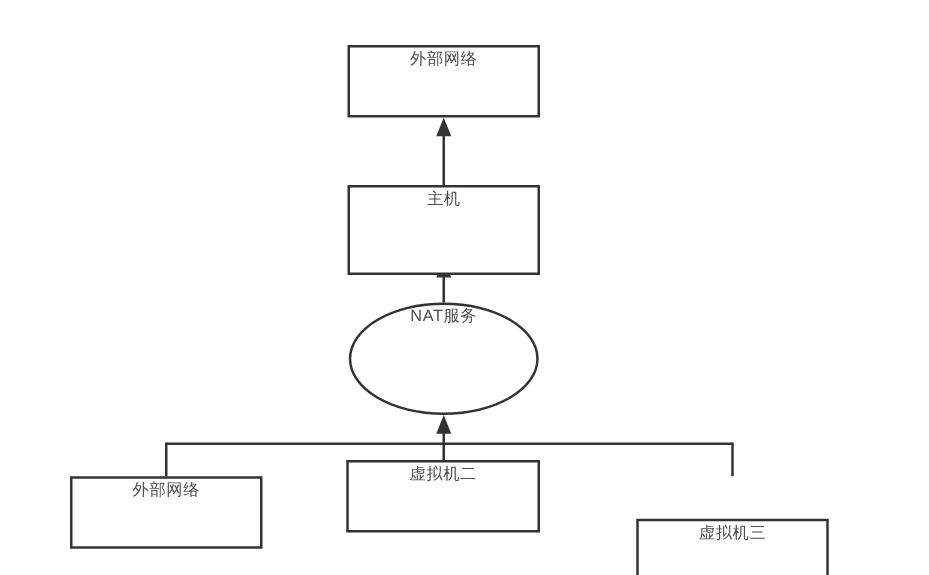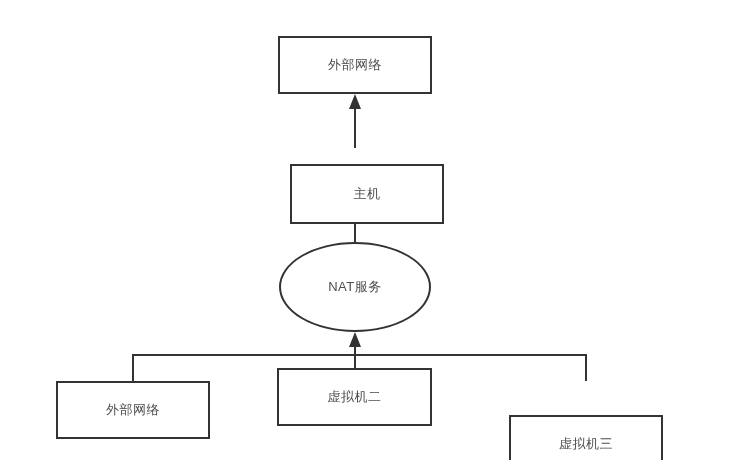--- a/index.html
+++ b/index.html
@@ -21,34 +21,34 @@
     top: 0;
     width: 743px;
     height: 460px;
   }
   .node {
     position: absolute;
     box-sizing: border-box;
     background: #ffffff;
     border: 2px solid #333333;
     display: flex;
-    align-items: center;
+    align-items: flex-start;
     justify-content: center;
     font-size: 13px;
     color: #4d4d4d;
     letter-spacing: 0.5px;
   }
   .node.rect-node {
     border-radius: 0;
   }
   .node.ellipse-node {
     border-radius: 50%;
   }
   .node-external { left: 278px; top: 36px;  width: 154px; height: 58px; }
-  .node-host     { left: 278px; top: 164px; width: 154px; height: 60px; margin-left: 12px; }
+  .node-host     { left: 278px; top: 148px; width: 154px; height: 72px; }
   .node-nat      { left: 279px; top: 242px; width: 152px; height: 90px; }
   .node-vm1      { left: 56px;  top: 381px; width: 154px; height: 58px; }
   .node-vm2      { left: 277px; top: 368px; width: 155px; height: 58px; }
   .node-vm3      { left: 509px; top: 381px; width: 154px; height: 58px; margin-top: 34px; }
   .edge-line {
     stroke: #333333;
     stroke-width: 2;
     fill: none;
   }
   .edge-arrowhead {

